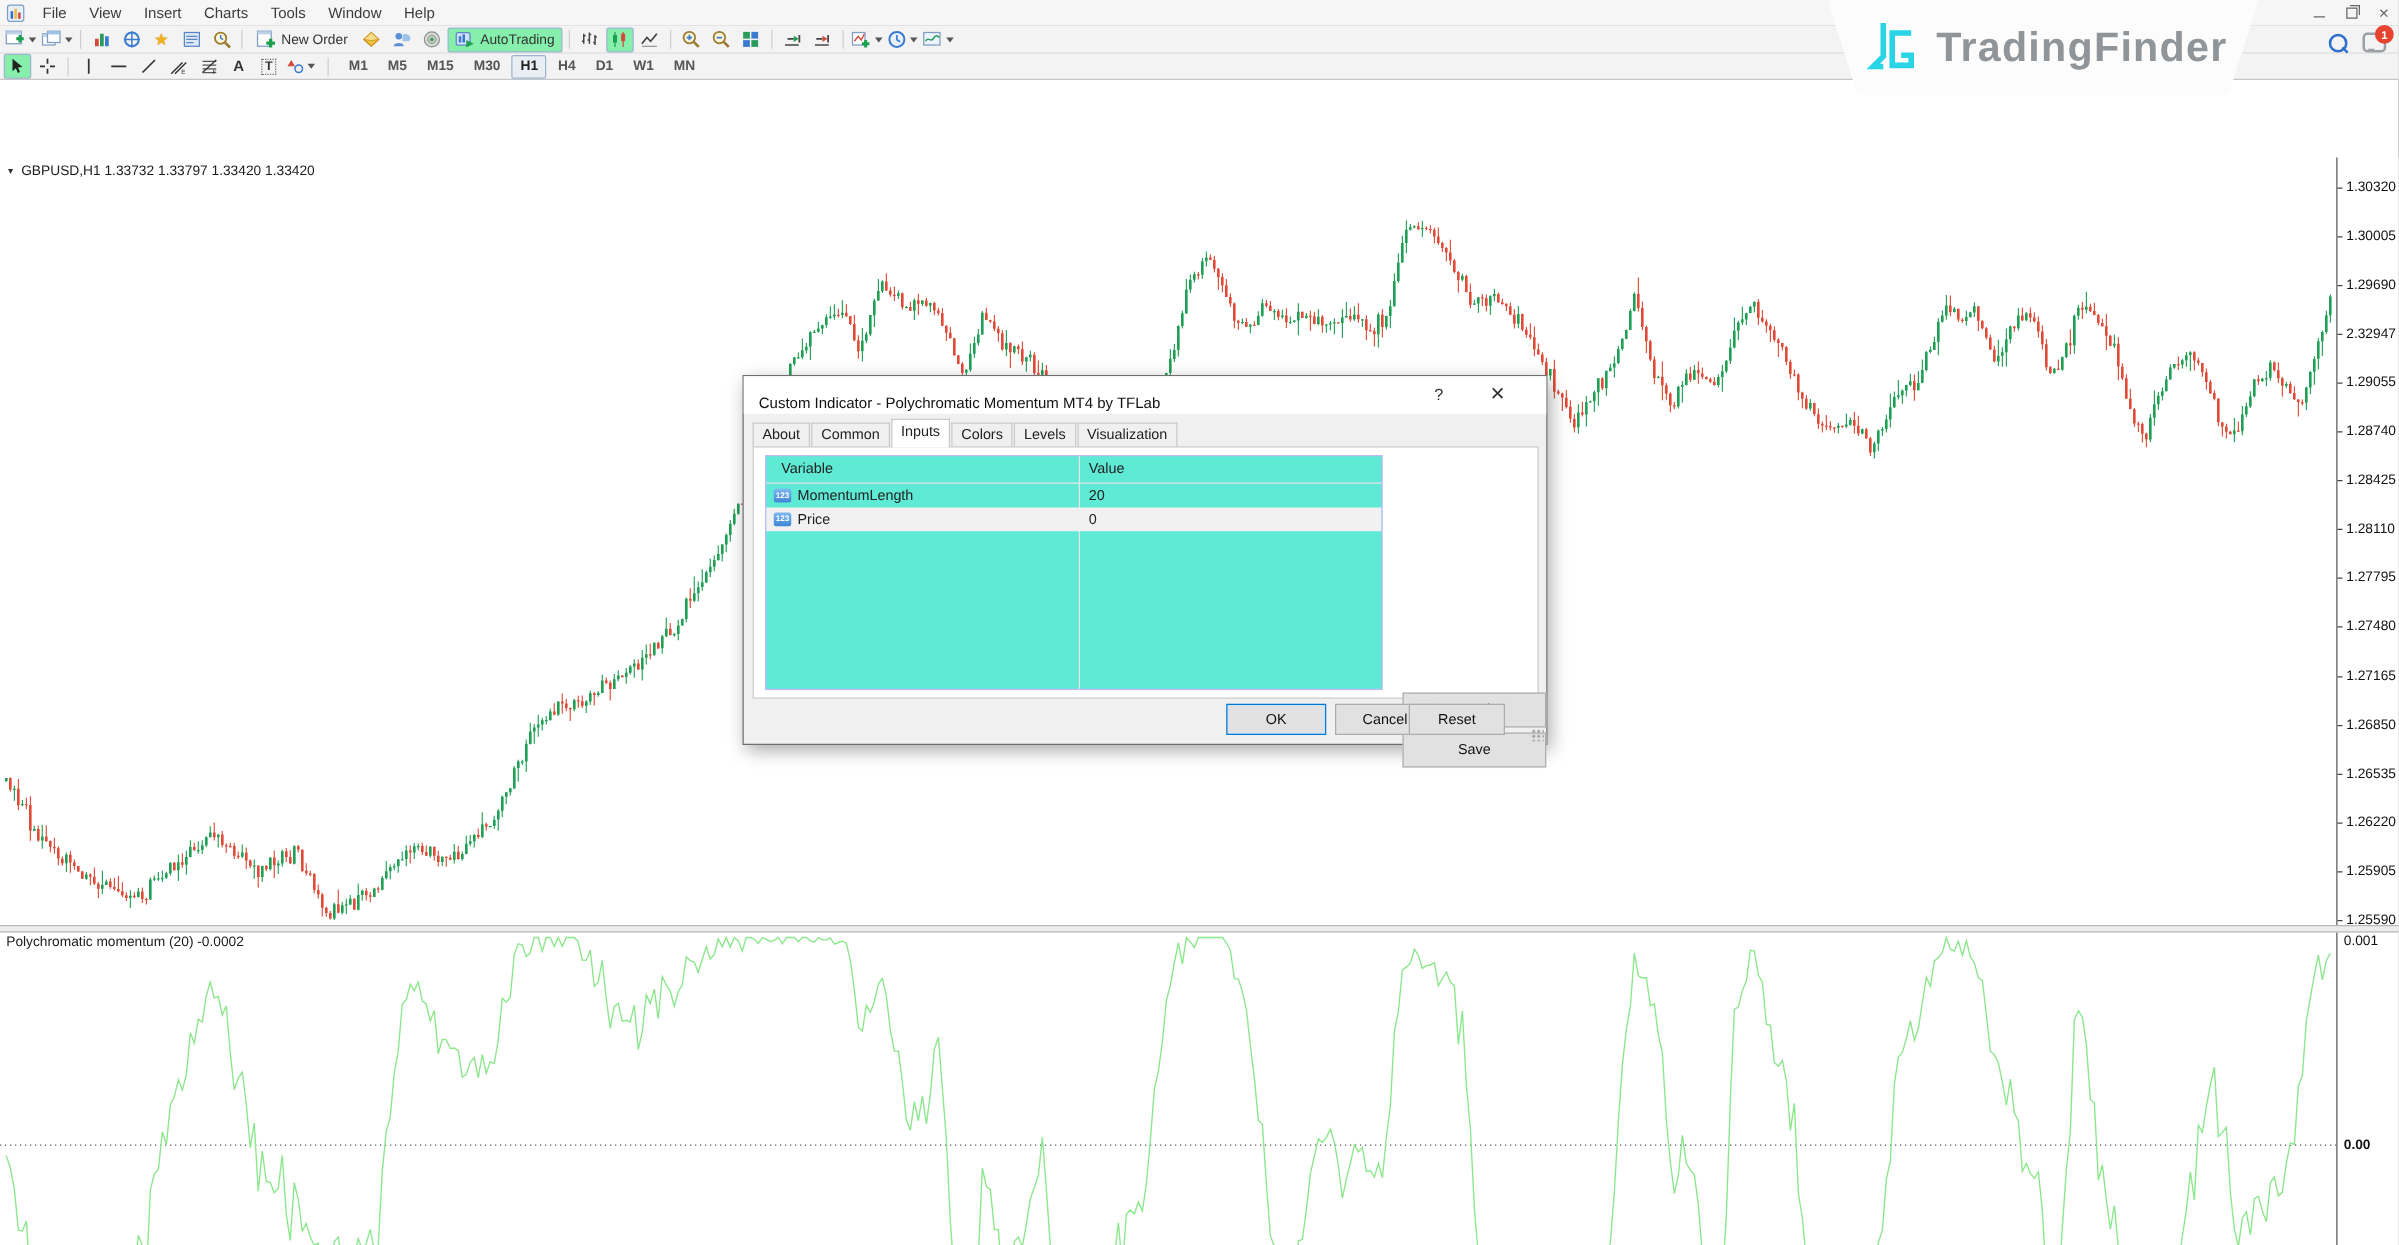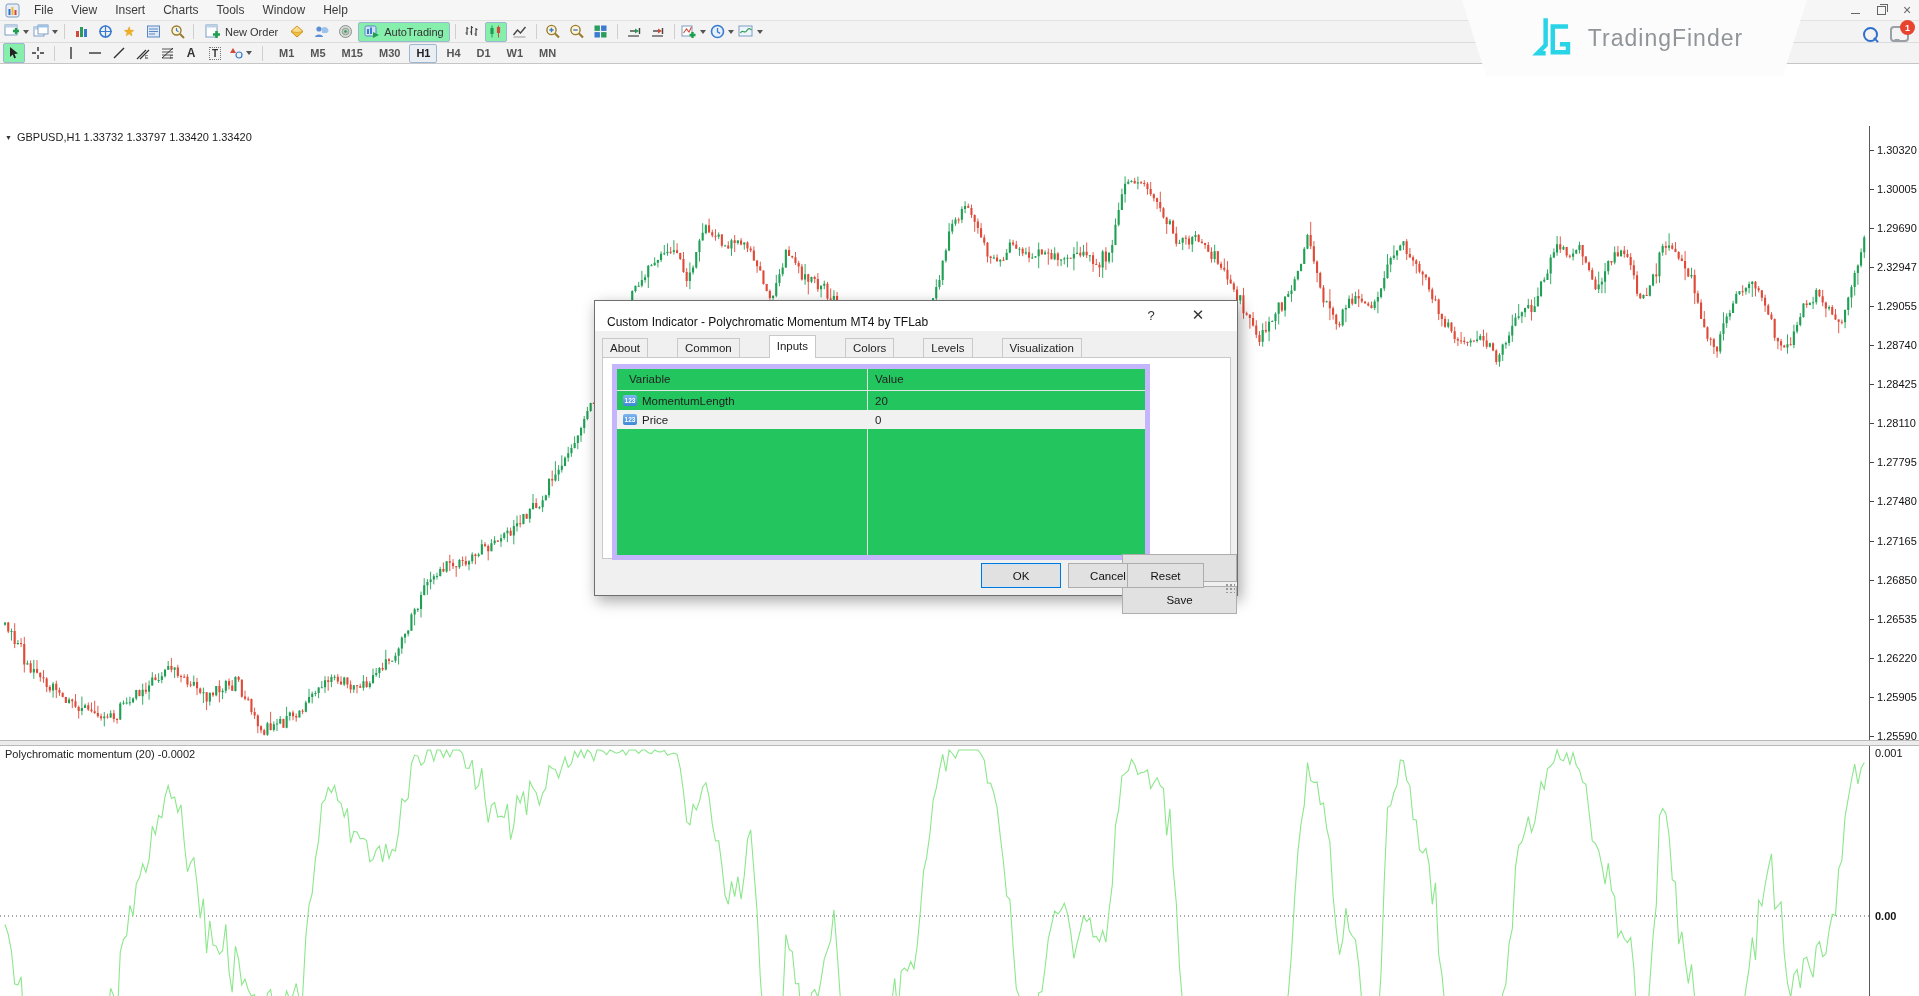--- a/index.html
+++ b/index.html
@@ -38,21 +38,21 @@
   .chat{position:relative;width:15px;height:12px;border:2px solid #9aa0a6;border-radius:4px;}
   .chat:before{content:"";position:absolute;left:2px;bottom:-5px;border:3px solid transparent;
                border-top-color:#9aa0a6;}
   .badge{position:absolute;right:-8px;top:-8px;width:15px;height:15px;border-radius:50%;
          background:#e8432e;color:#fff;font-size:9px;font-weight:bold;display:flex;
          align-items:center;justify-content:center;}
   
   #watermark{position:absolute;left:1462px;top:0;width:345px;height:76px;z-index:5;
              background:#fcfcfd;clip-path:polygon(0 0,100% 0,93% 100%,7% 100%);
              display:flex;align-items:center;justify-content:center;gap:12px;}
-  #brand-text{font-size:23px;color:#90959a;letter-spacing:1px;font-weight:400;}
+  #brand-text{font-size:33px;color:#90959a;letter-spacing:1px;font-weight:700;}
   
   #chart-zone{position:absolute;left:0;top:63px;width:1668px;height:914px;background:#fff;}
   #symbol-label{position:absolute;left:5px;top:68px;font-size:11px;color:#1c1c1c;z-index:2;
                 display:flex;align-items:center;gap:5px;}
   #symbol-label .tri{font-size:7px;color:#333;}
   #main-svg{position:absolute;left:0;top:64px;z-index:1;}
   #divider{position:absolute;left:0;top:677px;width:1919px;height:4px;background:#ececec;
            border-top:1px solid #b9b9b9;border-bottom:1px solid #b9b9b9;z-index:4;}
   #ind-svg{position:absolute;left:0;top:682px;z-index:1;}
   #ind-label{position:absolute;left:5px;top:685px;font-size:11px;color:#1c1c1c;z-index:2;}
@@ -62,28 +62,28 @@
   .ptick{position:absolute;left:0;width:4px;height:1px;background:#444;}
   .pl.bold{font-weight:bold;}
   
   #dialog{position:absolute;left:594px;top:300px;width:642px;height:294px;background:#f0f0f0;
           border:1px solid #6f6f6f;box-shadow:3px 5px 14px rgba(0,0,0,.35);z-index:30;font-size:12px;}
   #dlg-titlebar{position:absolute;left:0;top:0;width:100%;height:30px;background:#ffffff;
                 display:flex;align-items:center;}
   #dlg-title{margin-left:12px;font-size:12px;color:#111;margin-top:12px;}
   #dlg-help{position:absolute;right:78px;top:7px;font-size:13px;color:#333;width:16px;text-align:center;}
   #dlg-close{position:absolute;right:30px;top:5px;font-size:15px;color:#333;width:18px;text-align:center;}
-  #dlg-tabs{position:absolute;left:7px;top:37px;display:flex;align-items:flex-end;height:20px;gap:28px;}
+  #dlg-tabs{position:absolute;left:7px;top:37px;display:flex;align-items:flex-end;height:20px;}
   .tab{padding:2px 7px 3px 7px;font-size:11.5px;color:#222;border:1px solid #c9c9c9;border-bottom:none;
        background:#f0f0f0;margin-right:1px;height:14px;line-height:14px;}
   .tab.active{background:#fff;height:17px;line-height:17px;margin-top:-3px;position:relative;z-index:2;}
   #dlg-page{position:absolute;left:7px;top:56px;width:627px;height:200px;background:#fff;
             border:1px solid #c9c9c9;}
-  #dlg-table{position:absolute;left:9px;top:6px;width:492px;height:186px;border:5px solid #c4b5fd;
-             background:#22c55e;padding-left:36px;}
+  #dlg-table{position:absolute;left:9px;top:6px;width:492px;height:186px;border:1px solid #c4b5fd;
+             background:#5eead4;}
   .col-div{position:absolute;left:250px;top:0;width:1px;height:100%;background:#e4e4e4;}
   .hdr{position:absolute;top:0;height:21px;line-height:21px;font-size:11.5px;color:#222;}
   .hdr-line{position:absolute;left:0;top:21px;width:100%;height:1px;background:#e4e4e4;}
   .drow{position:absolute;left:0;width:100%;height:19px;display:flex;align-items:center;font-size:11.5px;}
   .drow.alt{background:#f1f1f1;}
   .num-icon{width:14px;height:11px;background:linear-gradient(#7db7ef,#3f86d4);border-radius:2px;
             color:#fff;font-size:6.5px;font-weight:bold;display:flex;align-items:center;
             justify-content:center;margin:0 5px 0 6px;flex:0 0 auto;}
   .cell-val{position:absolute;left:258px;}
   .wbtn{position:absolute;background:#e1e1e1;border:1px solid #adadad;font-size:11.5px;color:#111;

